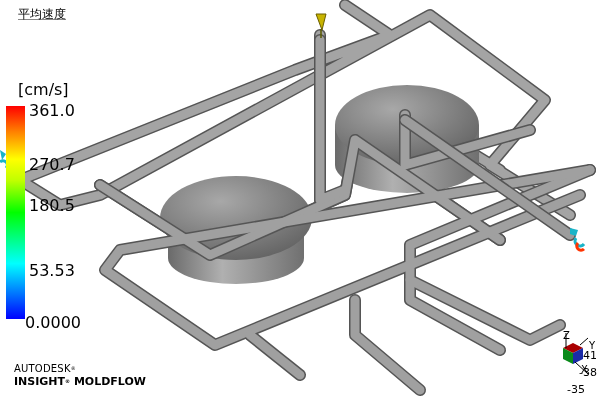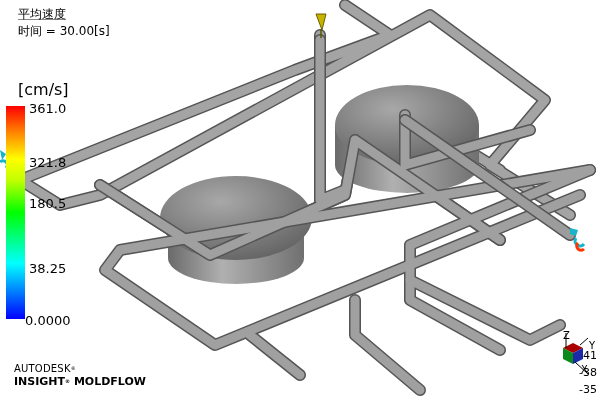--- a/index.html
+++ b/index.html
@@ -5,21 +5,21 @@
   html, body { margin:0; padding:0; background:#ffffff; }
   body { width:600px; height:400px; position:relative; overflow:hidden;
          font-family:"DejaVu Sans", "Liberation Sans", sans-serif; color:#000; }
   .viewport { position:absolute; left:0; top:0; width:600px; height:400px; }
   .scene { position:absolute; left:0; top:0; }
   .title-block { position:absolute; left:18px; top:6px; font-size:12px; line-height:17px; }
   .title-block .t1 { text-decoration: underline; text-decoration-color:#888; }
   .units { position:absolute; left:18px; top:80px; font-size:16px; }
   .colorbar { position:absolute; left:6px; top:106px; width:19px; height:213px;
      background: linear-gradient(to bottom, #ff0000 0%, #ff8000 12%, #ffff00 25%, #c0ff00 35%, #00ff00 50%, #00ff80 62%, #00ffff 74%, #0080ff 87%, #0000ff 100%); }
-  .tick { position:absolute; left:29px; font-size:13px; }
+  .tick { position:absolute; left:29px; font-size:16px; }
   .brand { position:absolute; left:14px; top:362px; line-height:13px; }
   .brand .b1 { font-size:10px; letter-spacing:0.2px; }
   .brand .b2 { font-size:11px; font-weight:bold; }
   .brand sup { font-size:5px; vertical-align:top; }
   .axis { position:absolute; left:555px; top:330px; width:45px; height:70px; font-size:11px; }
   .axis .coord { position:absolute; left:26px; }
 </style>
 </head>
 <body>
 
@@ -118,37 +118,36 @@
       <polygon points="563,348 573,353 573,364 563,359" fill="#0a8a1a"></polygon>
       <polygon points="573,353 583,348 583,359 573,364" fill="#1a2aa8"></polygon>
       <line x1="566" y1="348" x2="566" y2="333" stroke="#000" stroke-width="1"></line>
       <line x1="580" y1="345" x2="588" y2="338" stroke="#000" stroke-width="1"></line>
       <line x1="575" y1="362" x2="588" y2="374" stroke="#000" stroke-width="1"></line>
     </g>
   </svg>
 
   <div class="title-block">
     <div class="t1">平均速度</div>
-    <div>时间 = 30.00[s]</div>
   </div>
 
   <div class="units">[cm/s]</div>
   <div class="colorbar"></div>
   <div class="tick" style="top:101px">361.0</div>
-  <div class="tick" style="top:155px">321.8</div>
+  <div class="tick" style="top:155px">270.7</div>
   <div class="tick" style="top:196px">180.5</div>
-  <div class="tick" style="top:261px">38.25</div>
+  <div class="tick" style="top:261px">53.53</div>
   <div class="tick" style="top:313px;left:25px">0.0000</div>
 
   <div class="brand">
     <div class="b1"><span>AUTODESK</span><sup>®</sup></div>
     <div class="b2"><span>INSIGHT</span><sup>®</sup> <span>MOLDFLOW</span></div>
   </div>
 
   <div class="axis">
     <span style="position:absolute;left:8px;top:0px;font-size:10px">Z</span>
     <span style="position:absolute;left:34px;top:10px;font-size:10px">Y</span>
     <span style="position:absolute;left:26px;top:34px;font-size:10px">X</span>
     <span class="coord" style="top:19px;left:28px">41</span>
     <span class="coord" style="top:36px;left:24px">-38</span>
-    <span class="coord" style="top:53px;left:24px">-35</span>
+    <span class="coord" style="top:53px;left:12px">-35</span>
   </div>
 </div>
 
 </body></html>

